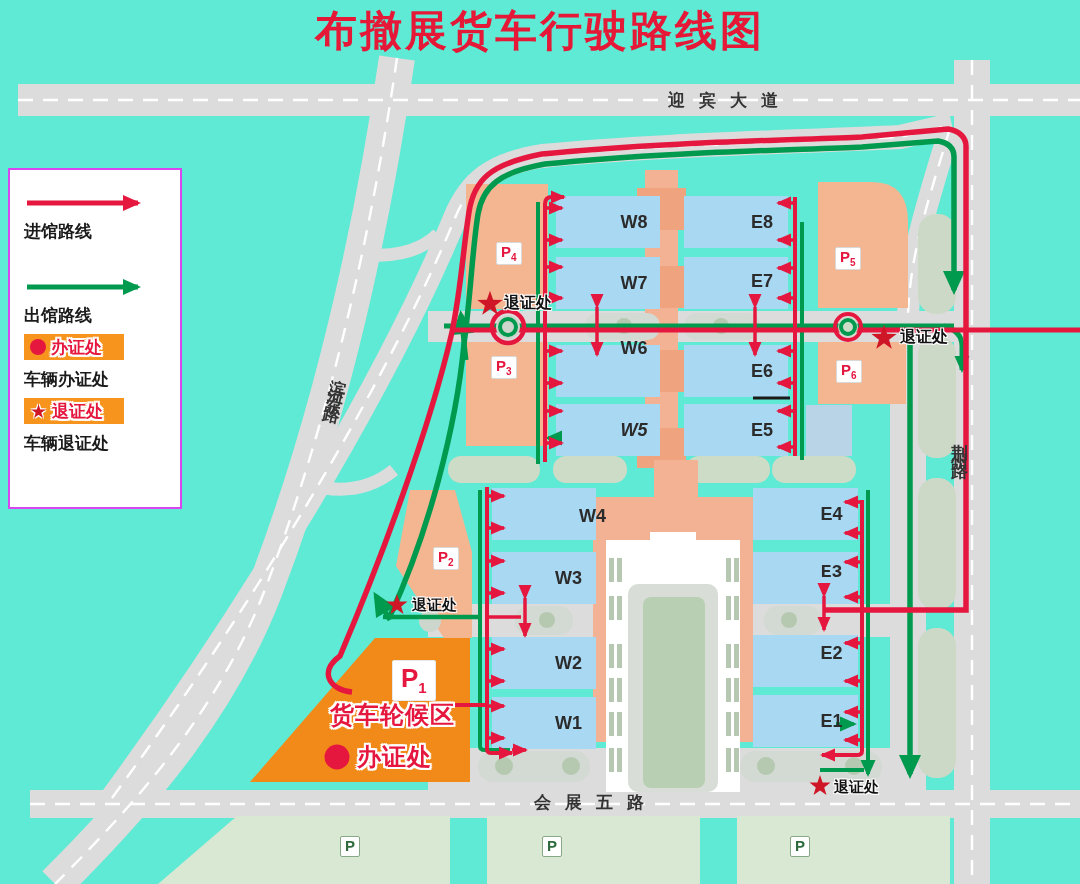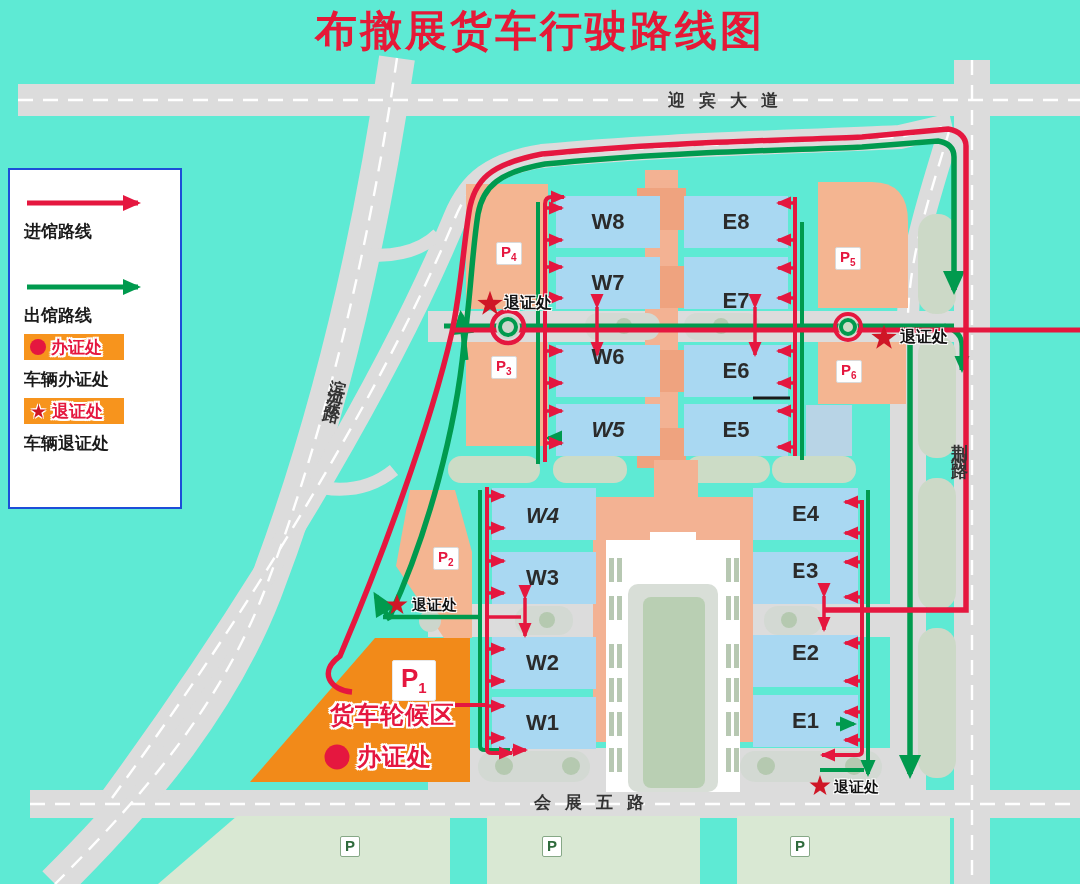--- a/index.html
+++ b/index.html
@@ -2,31 +2,31 @@
 <html><head>
 <meta charset="utf-8">
 <style>
   html,body{margin:0;padding:0;background:#ffffff;font-family:"Liberation Sans",sans-serif;}
   .stage{position:relative;width:1080px;height:884px;background:#5eead4;overflow:hidden;}
   .stage svg.map{position:absolute;left:0;top:0;}
   .lbl{position:absolute;font-weight:bold;color:#1a1a1a;white-space:nowrap;line-height:1;}
   .title{left:0;top:10px;width:1080px;text-align:center;font-size:42px;letter-spacing:3px;color:#e51937;}
   .road-h{font-size:17px;letter-spacing:14px;color:#333;}
   .road-v{font-size:17px;color:#333;writing-mode:vertical-rl;letter-spacing:9px;}
-  .hall{display:flex;align-items:center;justify-content:center;font-size:22px;color:#2b2b2b;font-weight:bold;position:absolute;}
+  .hall{display:flex;align-items:center;justify-content:center;font-size:18px;color:#2b2b2b;font-weight:bold;position:absolute;padding-left:26px;}
   .pbox{position:absolute;background:#fff;border:1px solid #d9d9d9;color:#e5173f;font-weight:bold;
         font-size:15px;padding:1px 4px;border-radius:2px;line-height:1.1;}
   .pbox sub{font-size:10px;}
   .pbox.big{font-size:26px;padding:3px 8px;border:1px solid #e8e8e8;}
   .pbox.big sub{font-size:15px;}
   .pbox.green{color:#2f6b3c;border:1.5px solid #86a886;font-size:15px;}
   .outline-red{color:#e5173f;text-shadow:-2px -2px 0 #fff,2px -2px 0 #fff,-2px 2px 0 #fff,2px 2px 0 #fff,0 -2px 0 #fff,0 2px 0 #fff,-2px 0 0 #fff,2px 0 0 #fff;}
   .outline-blk{color:#111;text-shadow:-1px -1px 0 #fff,1px -1px 0 #fff,-1px 1px 0 #fff,1px 1px 0 #fff;}
   .ret{font-size:16px;}
-  .legend{position:absolute;left:8px;top:168px;width:170px;height:337px;background:#fff;border:2px solid #1d4ed8;text-decoration:underline;}
+  .legend{position:absolute;left:8px;top:168px;width:170px;height:337px;background:#fff;border:2px solid #d946ef;text-decoration:underline;}
   .legend .item{position:absolute;left:14px;font-size:17px;font-weight:bold;color:#1a1a1a;}
   .badge{position:absolute;left:14px;width:94px;height:26px;background:#f7941d;display:flex;align-items:center;gap:5px;padding-left:6px;}
   .badge .dot{width:16px;height:16px;border-radius:50%;background:#e5173f;flex:0 0 auto;}
   .badge .star{color:#cf1626;font-size:19px;text-shadow:-1px -1px 0 #fff,1px -1px 0 #fff,-1px 1px 0 #fff,1px 1px 0 #fff;}
   .badge .btxt{font-size:17px;font-weight:bold;}
 </style>
 </head>
 <body>
 
 <div class="stage">
@@ -313,27 +313,27 @@
   <div class="item" style="top:198px;">车辆办证处</div>
   <div class="badge" style="top:228px;">
     <span class="star">★</span>
     <span class="btxt outline-red">退证处</span>
   </div>
   <div class="item" style="top:262px;">车辆退证处</div>
 </div>
 
 <div class="hall" style="left:556px;top:196px;width:104px;height:52px;">W8</div>
 <div class="hall" style="left:556px;top:257px;width:104px;height:52px;">W7</div>
-<div class="hall" style="left:556px;top:335px;width:104px;height:44px;">W6</div>
+<div class="hall" style="left:556px;top:326px;width:104px;height:44px;">W6</div>
 <div class="hall" style="left:556px;top:404px;width:104px;height:52px;font-style:italic;">W5</div>
 <div class="hall" style="left:684px;top:196px;width:104px;height:52px;border-radius:23px;">E8</div>
-<div class="hall" style="left:684px;top:257px;width:104px;height:48px;margin-top:20px;">E7</div>
+<div class="hall" style="left:684px;top:257px;width:104px;height:48px;">E7</div>
 <div class="hall" style="left:684px;top:345px;width:104px;height:52px;">E6</div>
 <div class="hall" style="left:684px;top:404px;width:104px;height:52px;">E5</div>
-<div class="hall" style="left:492px;top:488px;width:101px;height:56px;font-style:italic;">W4</div>
+<div class="hall" style="left:516px;top:488px;width:101px;height:56px;">W4</div>
 <div class="hall" style="left:492px;top:552px;width:101px;height:52px;">W3</div>
 <div class="hall" style="left:492px;top:637px;width:101px;height:52px;">W2</div>
 <div class="hall" style="left:492px;top:697px;width:101px;height:52px;">W1</div>
 <div class="hall" style="left:753px;top:488px;width:105px;height:52px;">E4</div>
 <div class="hall" style="left:753px;top:552px;width:105px;height:40px;font-family:Liberation Mono, monospace;">E3</div>
 <div class="hall" style="left:753px;top:635px;width:105px;height:36px;">E2</div>
 <div class="hall" style="left:753px;top:695px;width:105px;height:52px;">E1</div>
 
 <div class="pbox" style="left:496px;top:242px;"><span>P</span><sub>4</sub></div>
 <div class="pbox" style="left:491px;top:356px;"><span>P</span><sub>3</sub></div>

